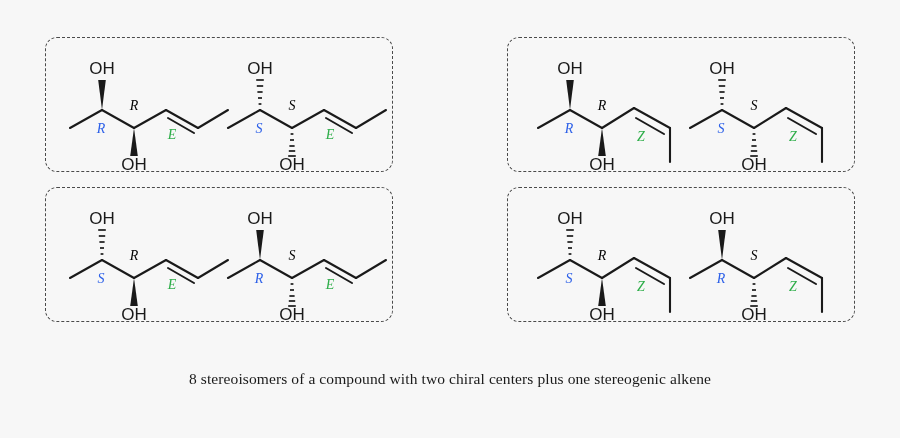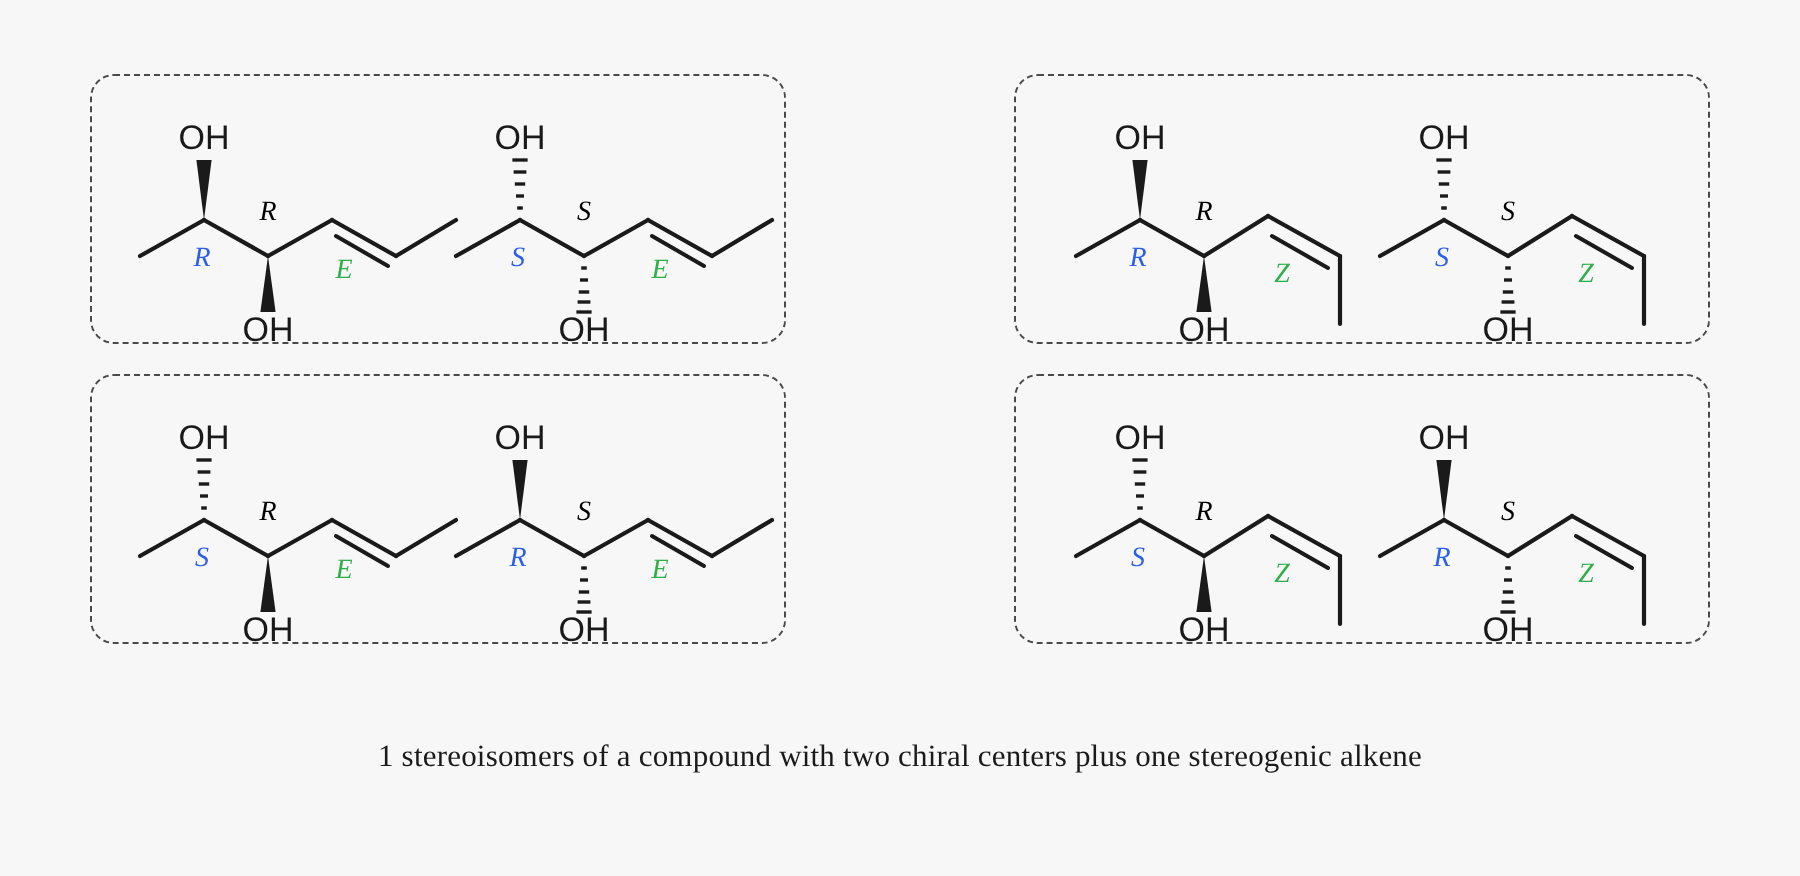--- a/index.html
+++ b/index.html
@@ -279,15 +279,15 @@
         </g>
         <text class="oh-label" x="42" y="20">OH</text>
         <text class="oh-label" x="74" y="116">OH</text>
         <text class="desc desc-c2" x="41" y="80">R</text>
         <text class="desc desc-c3" x="74" y="57">S</text>
         <text class="desc desc-ez" x="113" y="88">Z</text>
       </svg>
     </div>
   </div>
 
-  <div class="caption">1 stereoisomers of a compound with two chiral centers plus one stereogenic alkene</div>
+  <div class="caption">8 stereoisomers of a compound with two chiral centers plus one stereogenic alkene</div>
 
 </div>
 
 </body></html>

